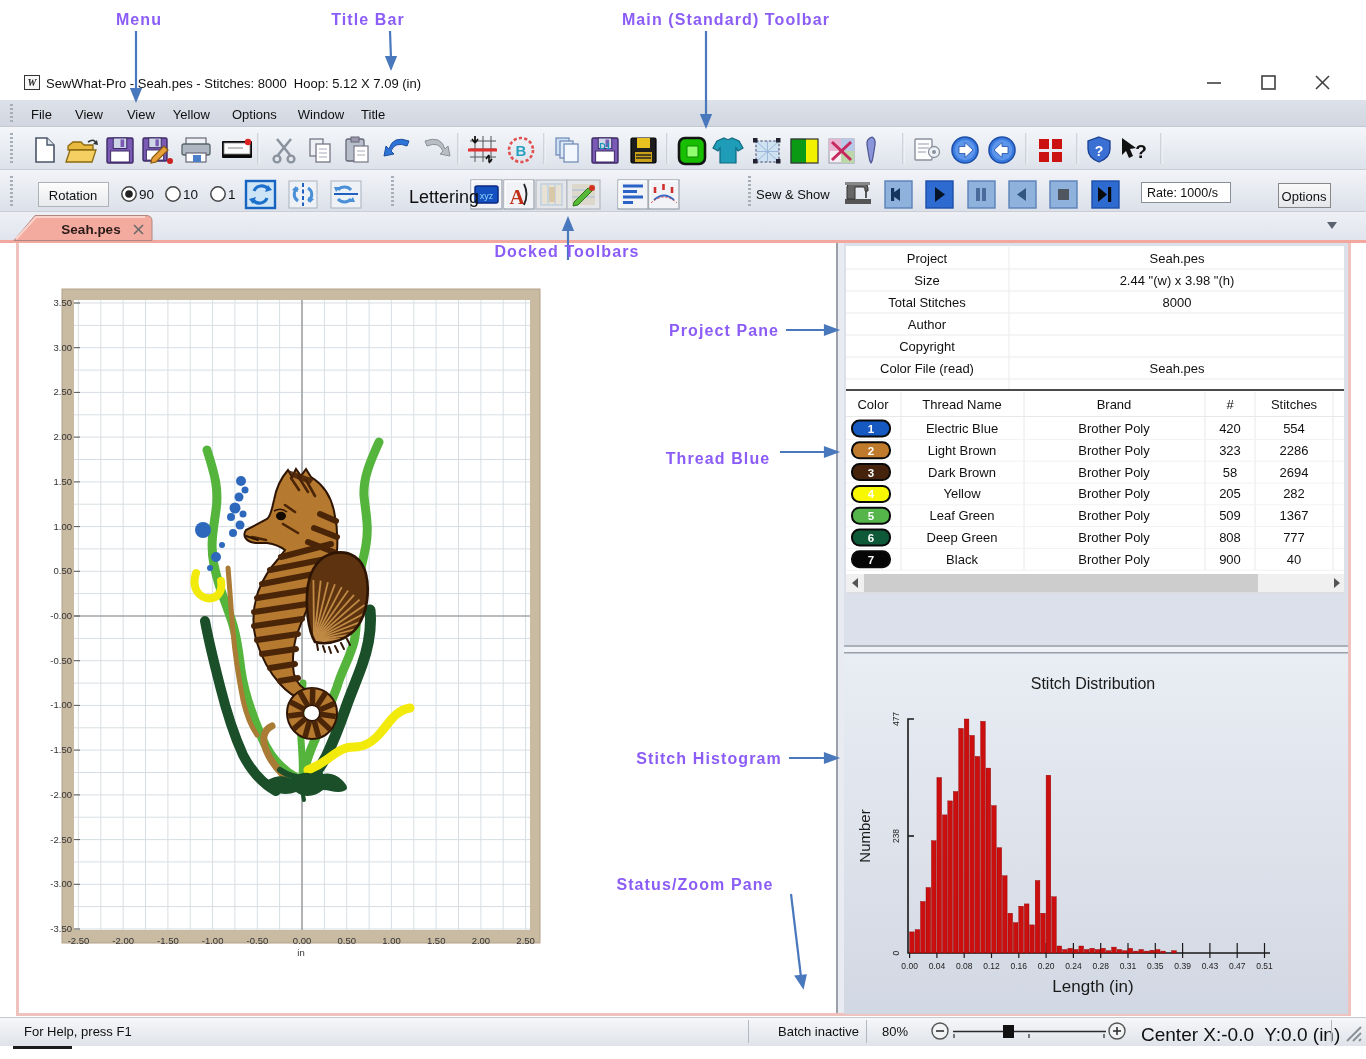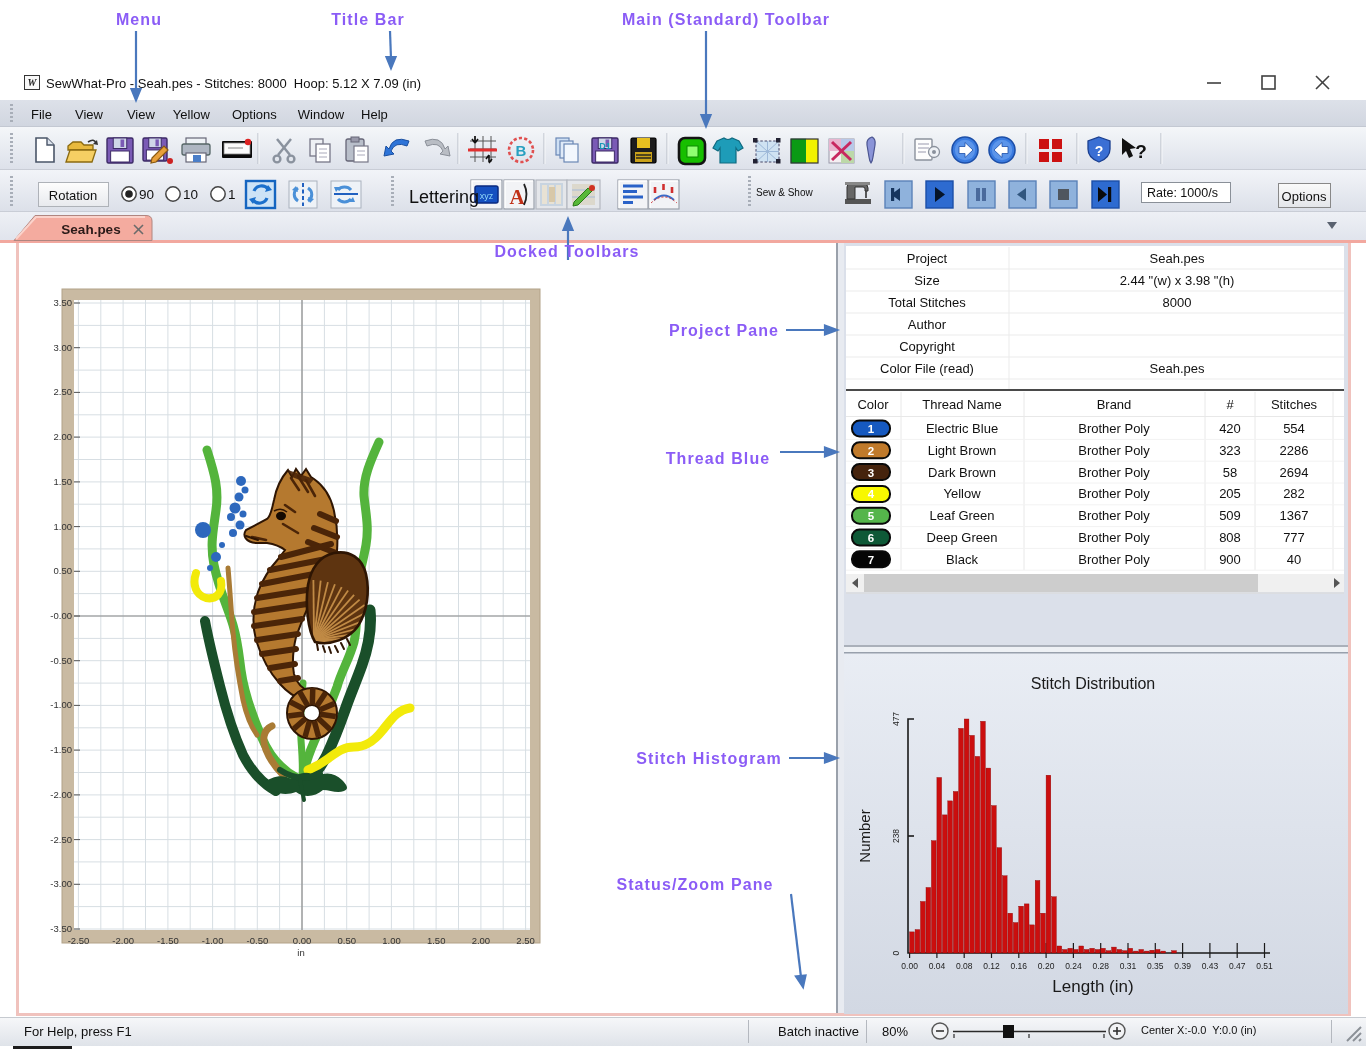--- a/index.html
+++ b/index.html
@@ -53,21 +53,21 @@
     <line x1="7" y1="13" x2="21" y2="13"></line>
     <rect x="62" y="6" width="13" height="13"></rect>
     <line x1="116" y1="6" x2="129" y2="19"></line>
       <line x1="129" y1="6" x2="116" y2="19"></line>
   </g>
 </svg>
 
 <div class="abs" style="left:0;top:100px;width:1366px;height:27px;background:linear-gradient(#dde1e9,#d1d6e0);border-bottom:1px solid #c3c8d2;box-sizing:border-box;"></div>
 <div class="grip" style="left:10px;top:104px;height:19px;"></div>
 <div class="txt" style="top:107px;left:0;font-size:13px;">
-  <span class="mi" style="margin-left:31px;">File</span><span class="mi" style="margin-left:23px;">View</span><span class="mi" style="margin-left:24px;">View</span><span class="mi" style="margin-left:18px;">Yellow</span><span class="mi" style="margin-left:22px;">Options</span><span class="mi" style="margin-left:21px;">Window</span><span class="mi" style="margin-left:17px;">Help</span>
+  <span class="mi" style="margin-left:31px;">File</span><span class="mi" style="margin-left:23px;">View</span><span class="mi" style="margin-left:24px;">View</span><span class="mi" style="margin-left:18px;">Yellow</span><span class="mi" style="margin-left:22px;">Options</span><span class="mi" style="margin-left:21px;">Window</span><span class="mi" style="margin-left:17px;">Title</span>
 </div>
 
 <div class="abs" style="left:0;top:127px;width:1366px;height:43px;background:linear-gradient(#f4f6f9,#dde1ea);border-bottom:1px solid #c9cdd6;box-sizing:border-box;"></div>
 <div class="grip" style="left:10px;top:133px;height:30px;"></div>
 
 <div class="abs" style="left:0;top:170px;width:1366px;height:42px;background:linear-gradient(#f2f4f8,#dce0e9);border-bottom:1px solid #c9cdd6;box-sizing:border-box;"></div>
 <div class="grip" style="left:10px;top:176px;height:30px;"></div>
 <div class="grip" style="left:391px;top:176px;height:30px;"></div>
 <div class="grip" style="left:748px;top:176px;height:30px;"></div>
 <div class="tbtn" style="left:38px;top:182px;width:71px;height:25px;border-color:#aeb2b8;"></div>
@@ -376,21 +376,21 @@
 <g fill="#31567f">
       <path d="M1026,188 v13 l-9,-6.5 z"></path>
     </g>
 <rect x="1058" y="189" width="11" height="11" fill="#4f565f"></rect>
 <g fill="#0a0a0a">
       <path d="M1098,187 l9,7.5 -9,7.5 z"></path>
       <rect x="1108" y="187" width="3.2" height="15"></rect>
     </g>
 </svg>
 <div class="txt" style="left:409px;top:187px;font-size:18px;">Lettering</div>
-<div class="txt" style="left:756px;top:187px;font-size:10px;">Sew &amp; Show</div>
+<div class="txt" style="left:756px;top:187px;font-size:13px;">Sew &amp; Show</div>
 <div class="abs" style="left:1141px;top:182px;width:90px;height:21px;background:#fff;border:1px solid #8a9098;box-sizing:border-box;"></div>
 <div class="txt" style="left:1147px;top:186px;font-size:12.5px;">Rate: 1000/s</div>
 <div class="tbtn" style="left:1278px;top:183px;width:53px;height:25px;border-color:#888;background:linear-gradient(#fafafa,#e4e6ea);"></div>
 <div class="txt" style="left:1304px;top:189px;font-size:13px;transform:translateX(-50%);">Options</div>
 
 <div class="abs" style="left:0;top:212px;width:1366px;height:31px;background:linear-gradient(#eef0f5,#dfe3ec);"></div>
 <svg class="abs" style="left:0;top:212px;" width="1366" height="31" viewBox="0 0 1366 31">
   <rect x="0" y="28" width="1366" height="3" fill="#f2a89f"></rect>
   <path d="M14,28.5 L35,3.5 L146,3.5 Q152,3.5 152,9 L152,28.5 Z" fill="#f4ab9f" stroke="#b08680" stroke-width="1"></path>
   <path d="M16,27 L36,5 L145,5" fill="none" stroke="#fbd3cb" stroke-width="2"></path>
@@ -765,21 +765,21 @@
   <g stroke="#2a2a2a" stroke-width="1.2">
       <line x1="29" y1="17" x2="29" y2="21"></line>
       <line x1="104" y1="17" x2="104" y2="21"></line>
       <line x1="179" y1="17" x2="179" y2="21"></line>
     </g>
   <rect x="78" y="8" width="11" height="13" fill="#111"></rect>
   <circle cx="192" cy="14" r="8" fill="#f2f3f5" stroke="#555" stroke-width="1.4"></circle>
   <line x1="188" y1="14" x2="196" y2="14" stroke="#333" stroke-width="1.6"></line>
     <line x1="192" y1="10" x2="192" y2="18" stroke="#333" stroke-width="1.6"></line>
 </svg>
-<div class="txt" style="left:1141px;top:1024px;font-size:11px;">Center X:-0.0&nbsp; Y:0.0 (in)</div>
+<div class="txt" style="left:1141px;top:1024px;font-size:19px;">Center X:-0.0&nbsp; Y:0.0 (in)</div>
 <div class="abs" style="left:1331px;top:1020px;width:1px;height:23px;background:#b4b8bf;"></div>
 <svg class="abs" style="left:1343px;top:1023px;" width="22" height="22" viewBox="0 0 22 22">
   <g stroke="#8b9097" stroke-width="2">
       <line x1="18" y1="4" x2="4" y2="18"></line>
       <line x1="18" y1="10" x2="10" y2="18"></line>
       <line x1="18" y1="16" x2="16" y2="18"></line>
     </g>
 </svg>
 <div class="abs" style="left:13px;top:1046px;width:59px;height:3px;background:#1c1c1c;"></div>
 

